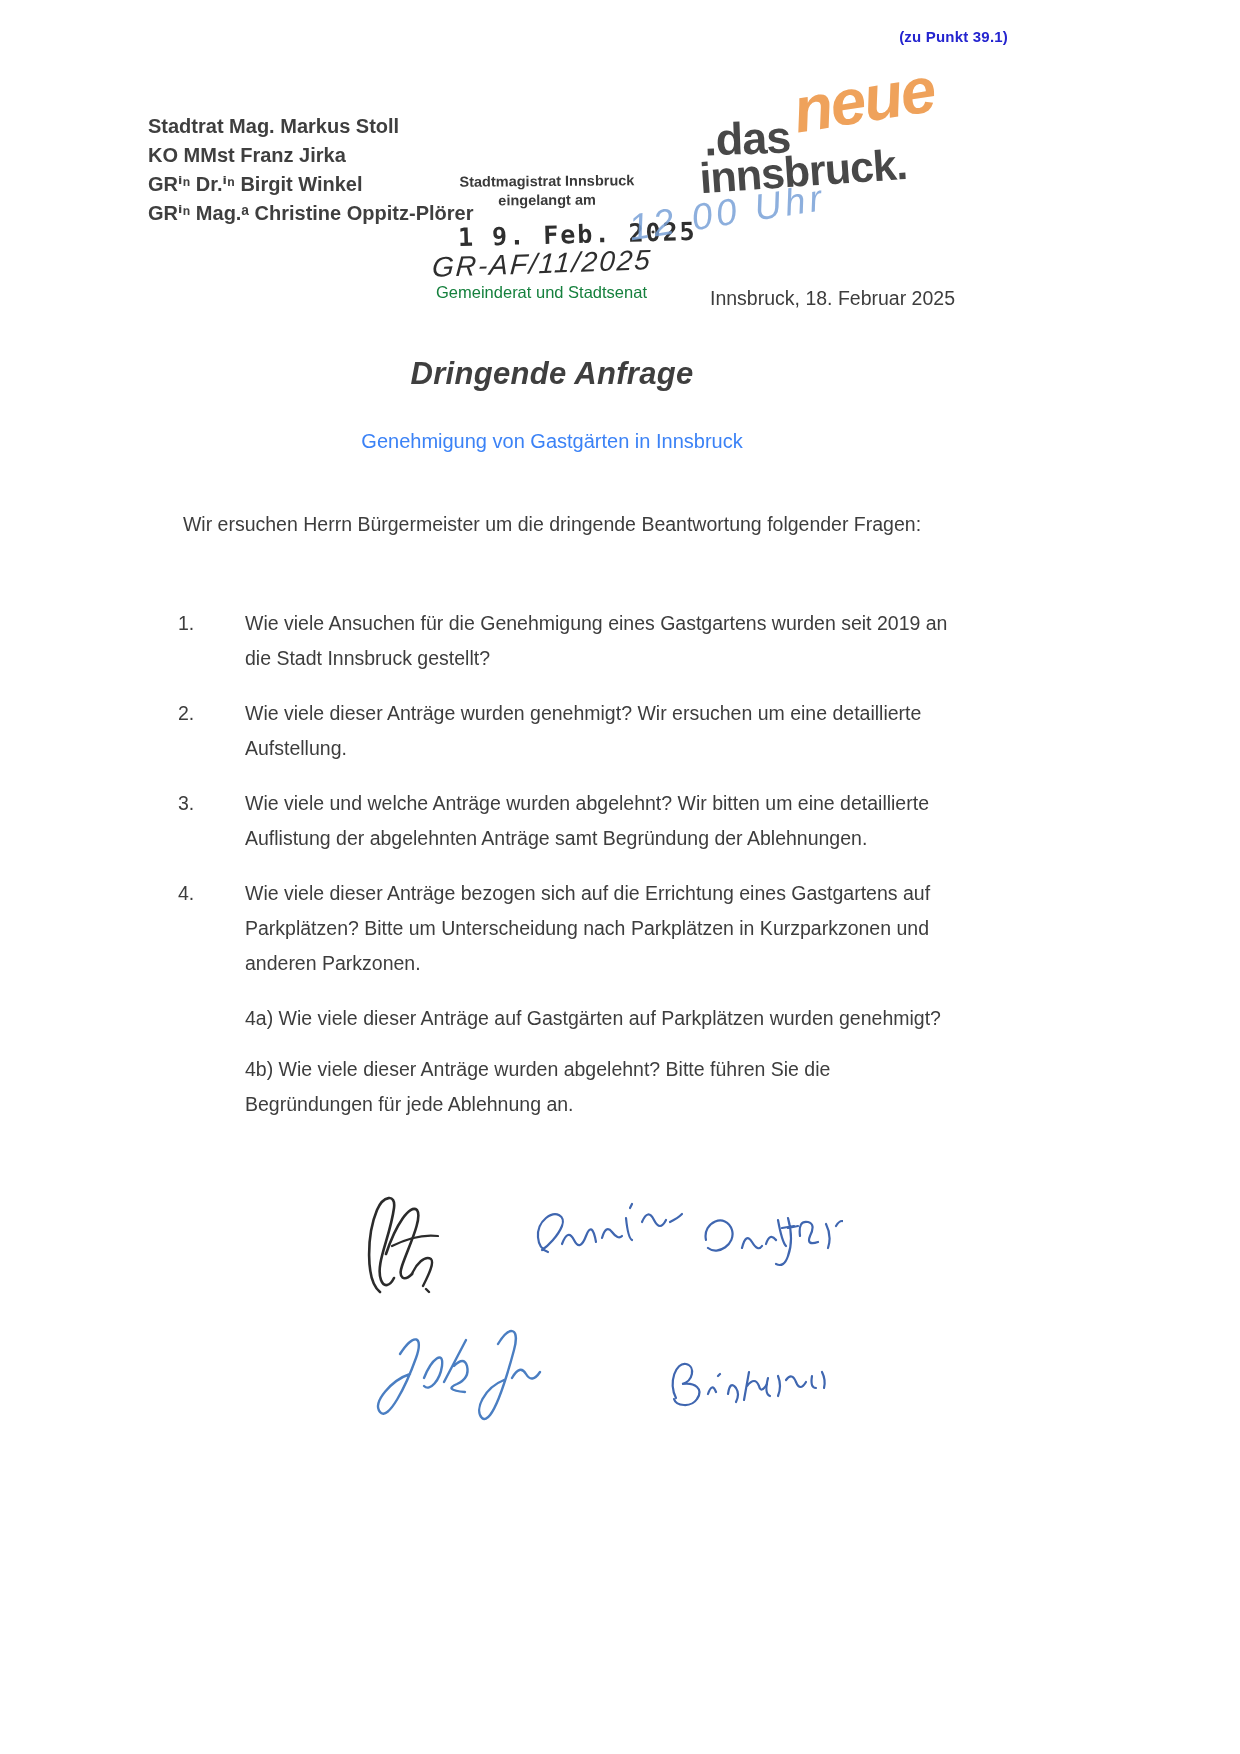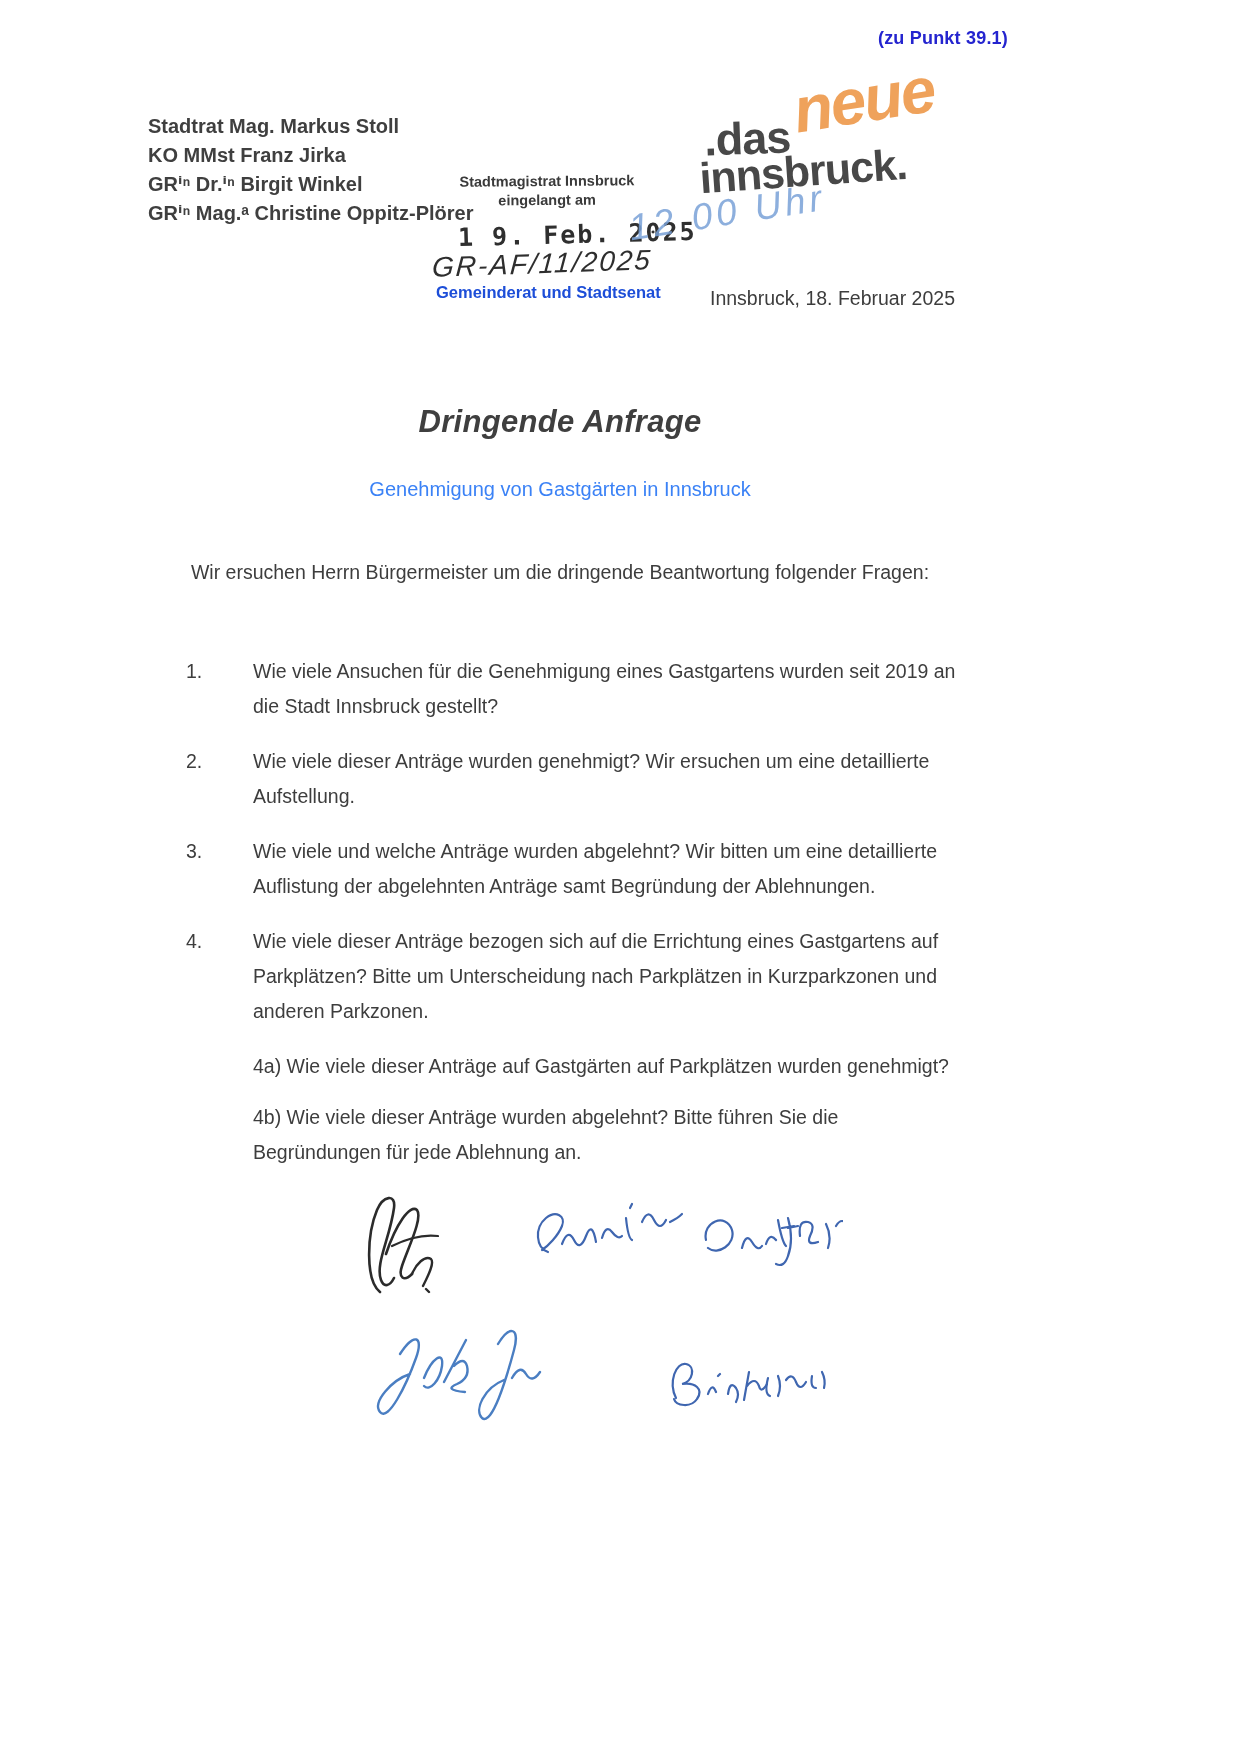--- a/index.html
+++ b/index.html
@@ -9,21 +9,21 @@
     width:1240px;height:1754px;
     margin:0 auto;
     background:#ffffff;
     font-family:"Liberation Sans","DejaVu Sans",sans-serif;
     color:#3d3d3d;
     overflow:hidden;
   }
   
   .ref-note{
     position:absolute;top:28px;right:232px;
-    font-size:18px;font-weight:bold;color:#2424cf;
+    font-size:15px;font-weight:bold;color:#2424cf;
     letter-spacing:.2px;
     text-align:right;
   }
   .senders{
     position:absolute;left:148px;top:112px;
     font-size:20px;font-weight:bold;color:#3f3f3f;
     line-height:29px;white-space:nowrap;
   }
   .stamp-recv{
     position:absolute;left:452px;top:172px;width:190px;
@@ -37,21 +37,21 @@
     letter-spacing:2px;transform:rotate(-1.5deg);white-space:nowrap;
   }
   .file-number{
     position:absolute;left:432px;top:248px;
     font-style:italic;font-size:28px;color:#2e2e2e;
     letter-spacing:2px;transform:rotate(-2deg) skewX(-6deg);
     white-space:nowrap;
   }
   .stamp-org{
     position:absolute;left:436px;top:283px;
-    font-size:16.5px;font-weight:bold;color:#1d4ed8;white-space:nowrap;
+    font-size:16.5px;font-weight:normal;color:#15803d;white-space:nowrap;
   }
   .time-note{
     position:absolute;left:628px;top:192px;
     font-style:italic;font-size:37px;color:#7aa2d8;
     letter-spacing:4px;transform:rotate(-9deg);white-space:nowrap;
     opacity:.85;
   }
   
   .logo{
     position:absolute;left:698px;top:76px;width:268px;height:112px;
@@ -69,21 +69,21 @@
   .logo .w-innsbruck{
     position:absolute;left:0px;top:70px;
     font-size:43px;font-weight:800;color:#484848;
     transform:rotate(-2deg);letter-spacing:-1px;
   }
   .place-date{
     position:absolute;left:710px;top:287px;
     font-size:19.5px;color:#3d3d3d;white-space:nowrap;
   }
   
-  .content{position:absolute;left:156px;top:356px;width:808px;margin-top:48px;}
+  .content{position:absolute;left:148px;top:356px;width:808px;}
   .title{
     text-align:center;font-size:31px;font-weight:bold;font-style:italic;
     color:#3f3f3f;margin:0 0 38px 0;letter-spacing:.3px;
   }
   .subject{
     text-align:center;font-size:20px;color:#3b82f6;margin:0 0 60px 0;
   }
   .intro{font-size:19.5px;margin:0 0 70px 0;color:#3d3d3d;text-align:center;}
   .q-list{margin-left:30px;}
   .q-item{display:flex;margin-bottom:20px;font-size:19.5px;line-height:35px;}

